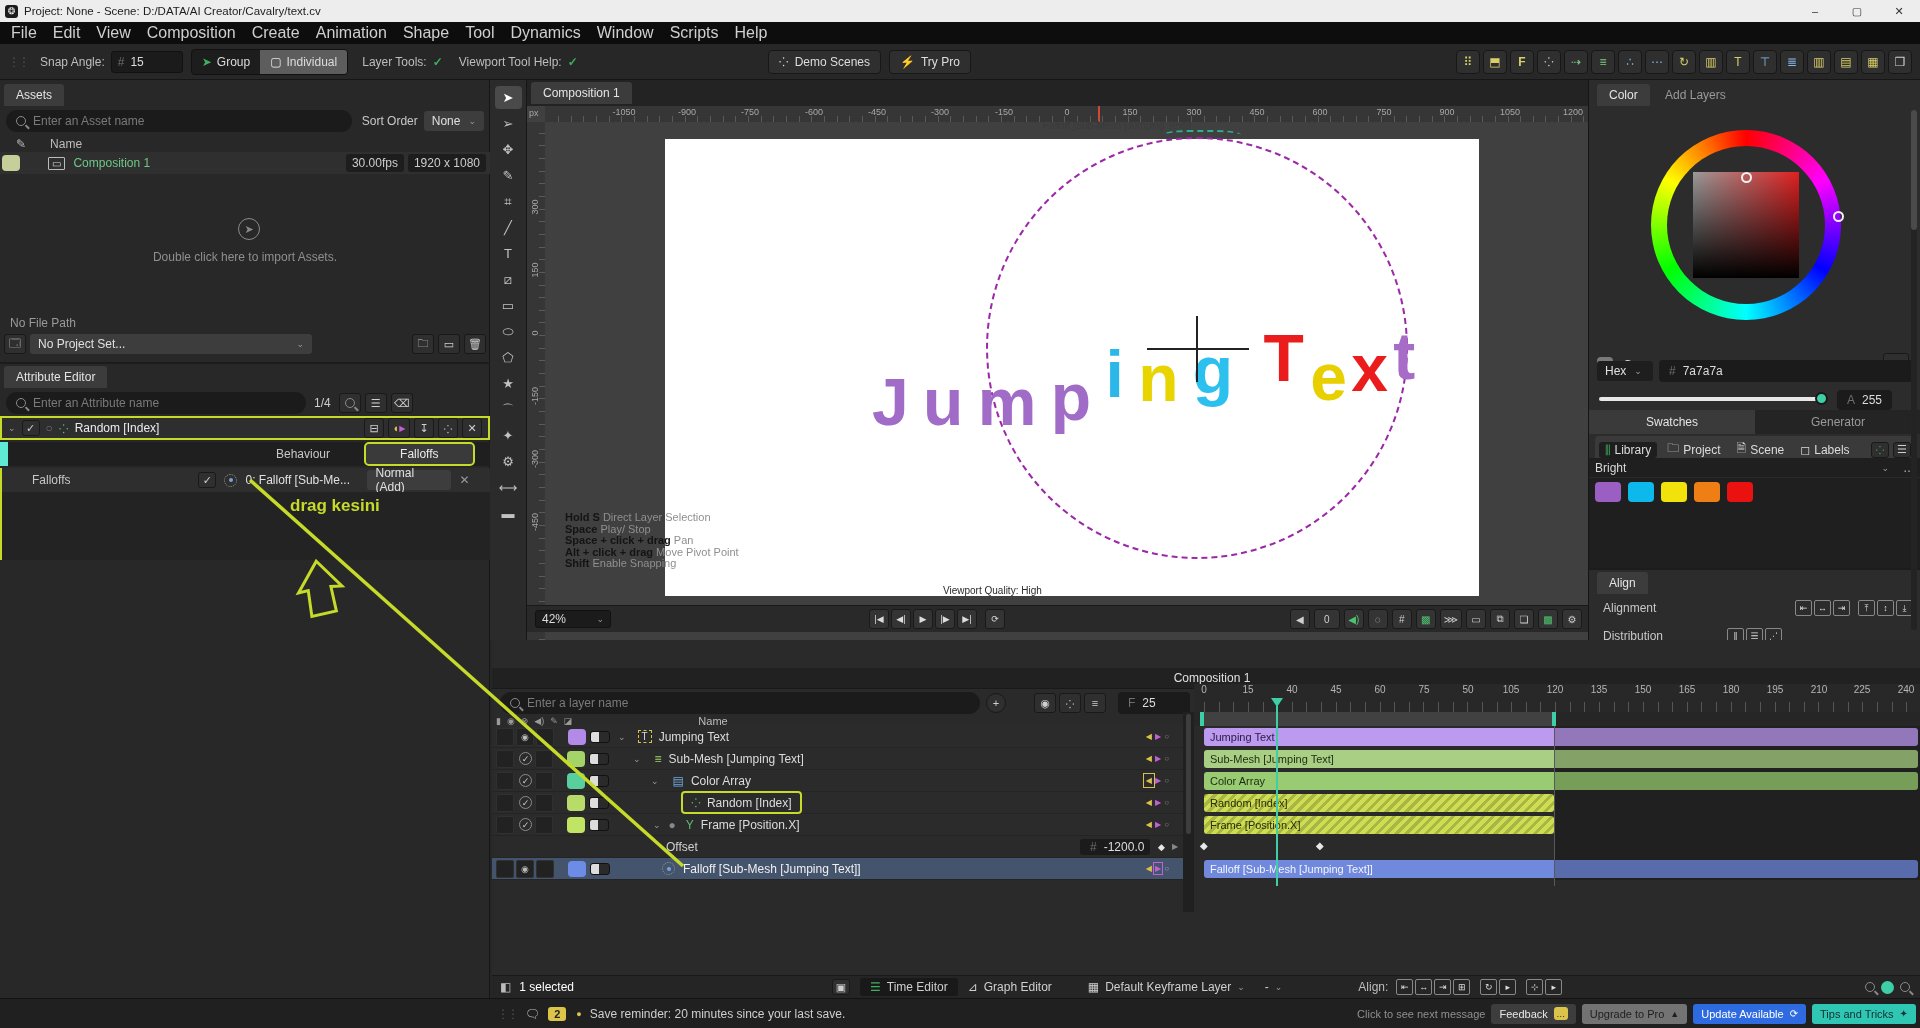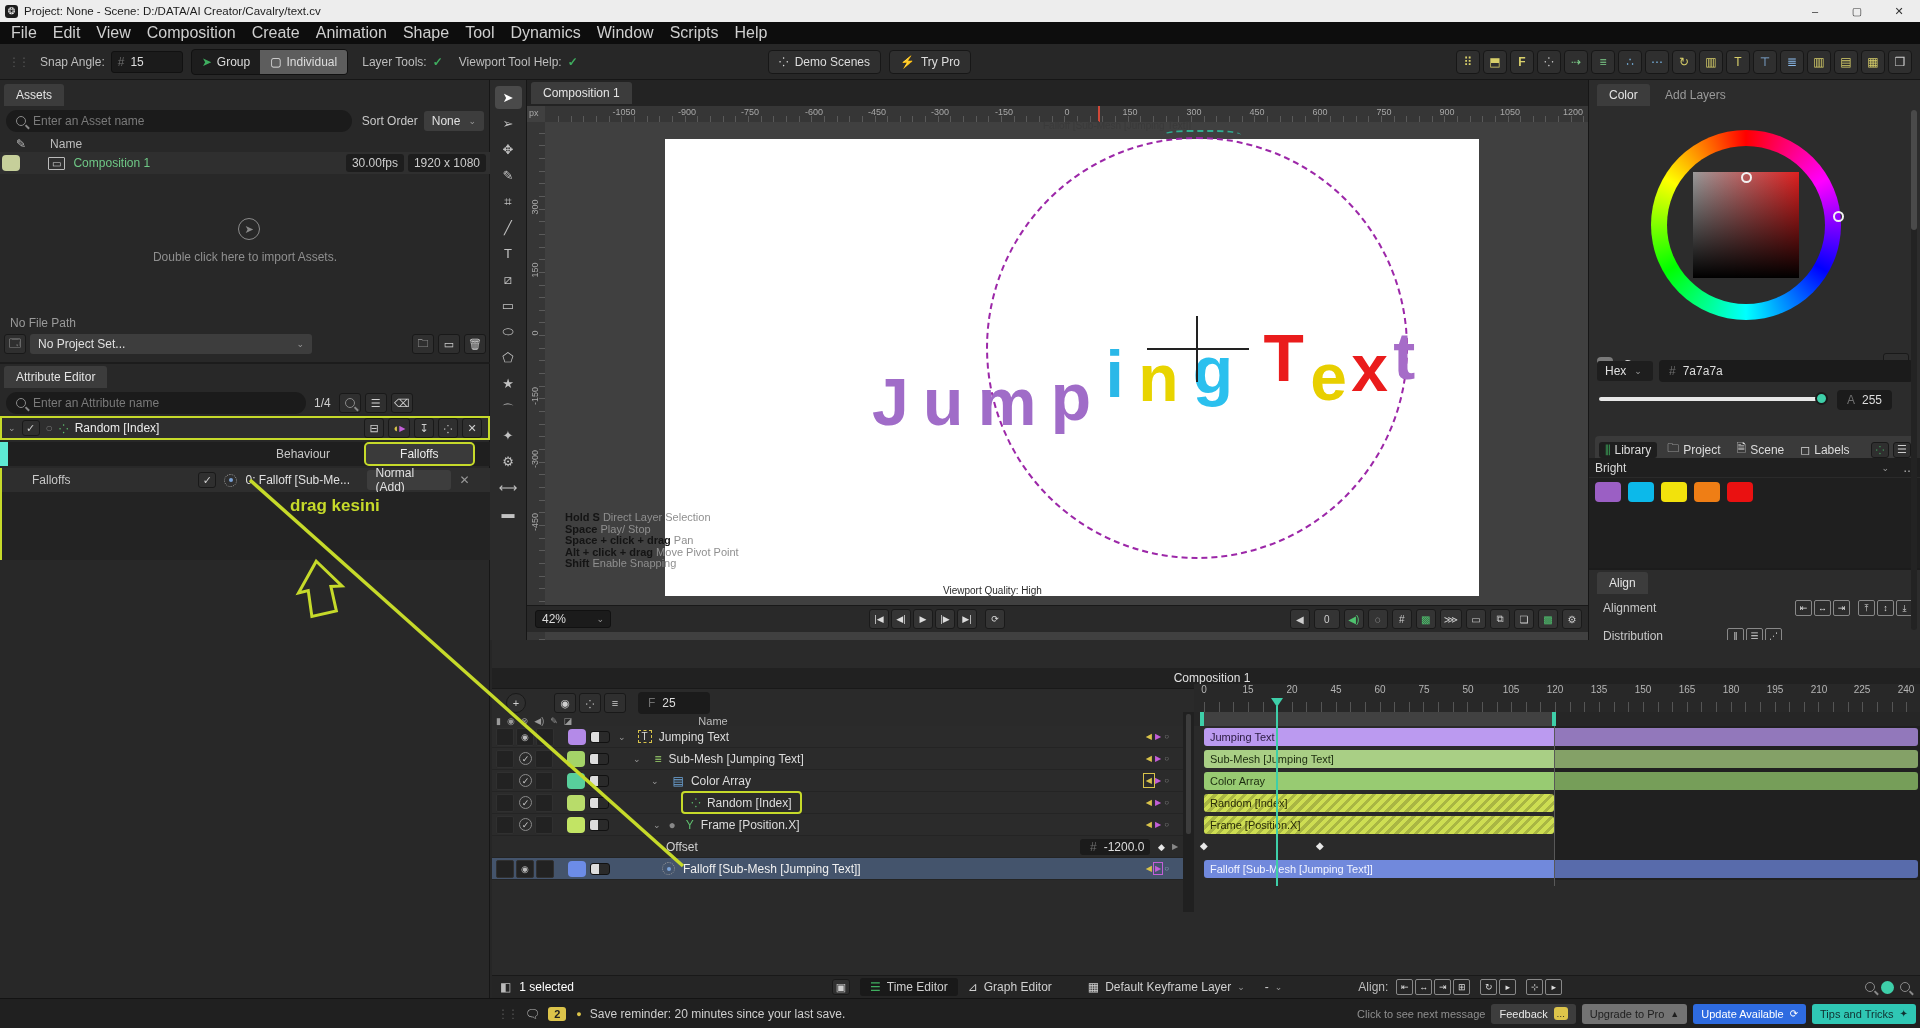--- a/index.html
+++ b/index.html
@@ -426,20 +426,24 @@
       </span>
     </div>
     <div class="abs row" style="left:10px; top:310px; width:312px;">
       <span class="abs" style="left:0; top:7px; width:224px; height:4px; background:#e8e8e8; border-radius:2px;"></span>
       <span class="abs" style="left:216px; top:2px; width:13px; height:13px; background:#3ecfa9; border:2px solid #1a1a1a; border-radius:50%;"></span>
       <span class="pill" style="margin-left:238px; border-radius:4px; height:20px;">
         <span class="dim">A</span>
         <span style="color:#ddd;">255</span>
       </span>
     </div>
+    <div class="abs swtab" style="left:0; top:330px; width:332px; background:#242424;">
+      <div style="background:#3a3a3a; color:#e4e4e4;">Swatches</div>
+      <div style="color:#9a9a9a;">Generator</div>
+    </div>
     <div class="abs libseg" style="left:6px; top:356px; width:320px;">
       <span class="lib-item on">
           <span style="color:#3fae5f;">⫼</span>
           <span>Library</span>
         </span>
       <span class="lib-item">
           <span>🗀</span>
           <span>Project</span>
         </span>
       <span class="lib-item">
@@ -492,20 +496,24 @@
       <div style="width:6px; height:120px; background:#4a4a4a; border-radius:3px;"></div>
     </div>
   </div>
 
   <div class="abs scene">
     <div class="comp-head">
       <span class="abs" style="left:640px; width:160px; text-align:center; top:3px; color:#e0e0e0;">Composition 1</span>
     </div>
 
     <div class="abs row" style="left:8px; top:52px; width:690px;">
+      <span class="pill" style="flex:1; max-width:500px;">
+        <span class="mag"></span>
+        <span>Enter a layer name</span>
+      </span>
       <span class="sq-btn" style="margin-left:6px; border-radius:50%; width:20px;">+</span>
       <span class="sq-btn" style="margin-left:28px;">◉</span>
       <span class="sq-btn" style="margin-left:3px;">⁘</span>
       <span class="sq-btn" style="margin-left:3px;">≡</span>
       <span class="pill" style="margin-left:12px; width:72px; border-radius:4px;">
         <span class="dim">F</span>
         <span style="color:#ddd;">25</span>
       </span>
     </div>
 
@@ -620,21 +628,21 @@
         </span>
     </div>
     <div class="abs" style="left:691px; top:72px; width:11px; height:200px; background:#202020;">
       <div style="margin:2px auto; width:5px; height:120px; background:#3d3d3d; border-radius:2px;"></div>
     </div>
 
     <div class="abs" style="left:702px; top:44px; width:726px; height:28px; background:#282828;
          background-image:repeating-linear-gradient(90deg,#555 0 1px,transparent 1px 14.63px); background-position:10px 18px; background-size:100% 10px; background-repeat:no-repeat;">
       <span class="tl-num" style="left:-2px;">0</span>
       <span class="tl-num" style="left:42px;">15</span>
-      <span class="tl-num" style="left:86px;">20</span>
+      <span class="tl-num" style="left:86px;">40</span>
       <span class="tl-num" style="left:130px;">45</span>
       <span class="tl-num" style="left:174px;">60</span>
       <span class="tl-num" style="left:218px;">75</span>
       <span class="tl-num" style="left:262px;">50</span>
       <span class="tl-num" style="left:305px;">105</span>
       <span class="tl-num" style="left:349px;">120</span>
       <span class="tl-num" style="left:393px;">135</span>
       <span class="tl-num" style="left:437px;">150</span>
       <span class="tl-num" style="left:481px;">165</span>
       <span class="tl-num" style="left:525px;">180</span>

